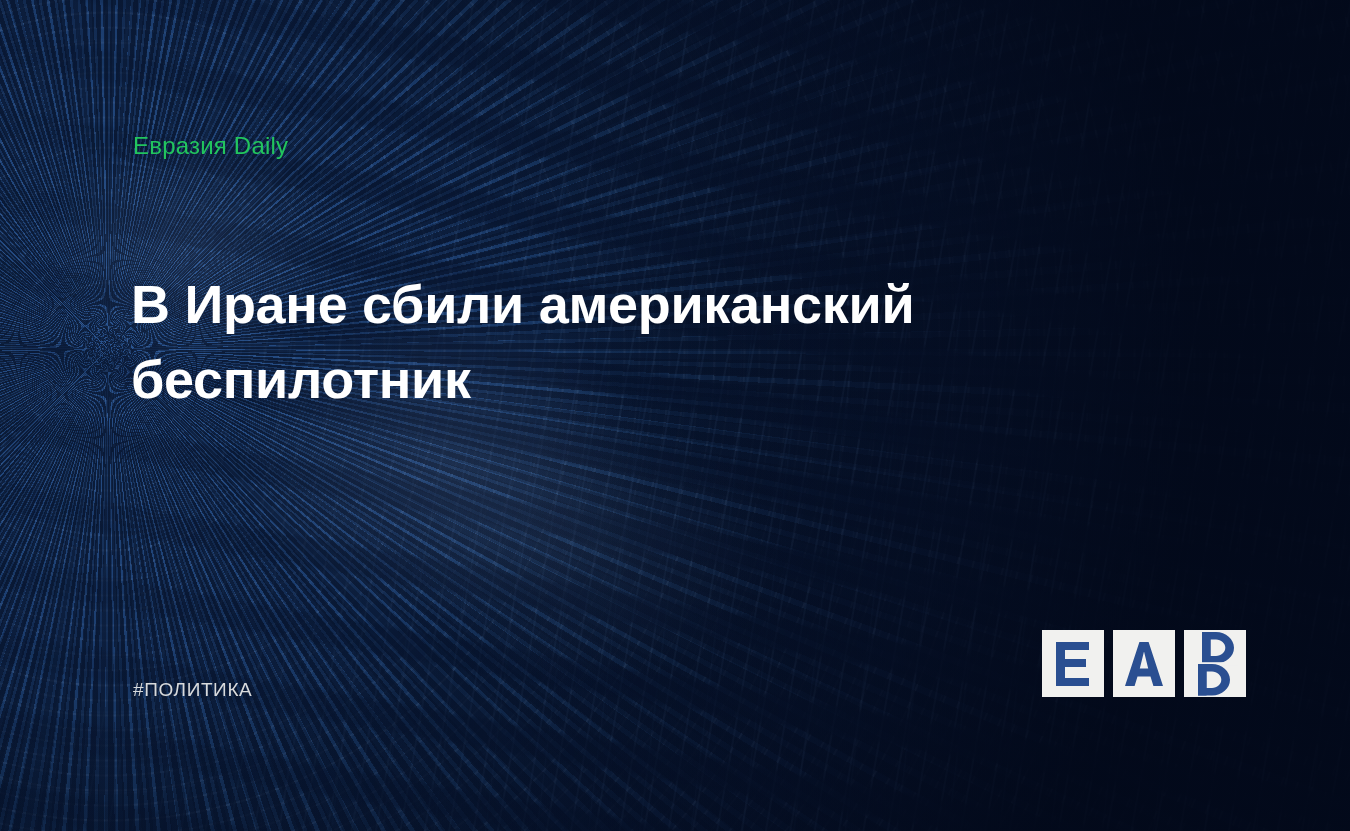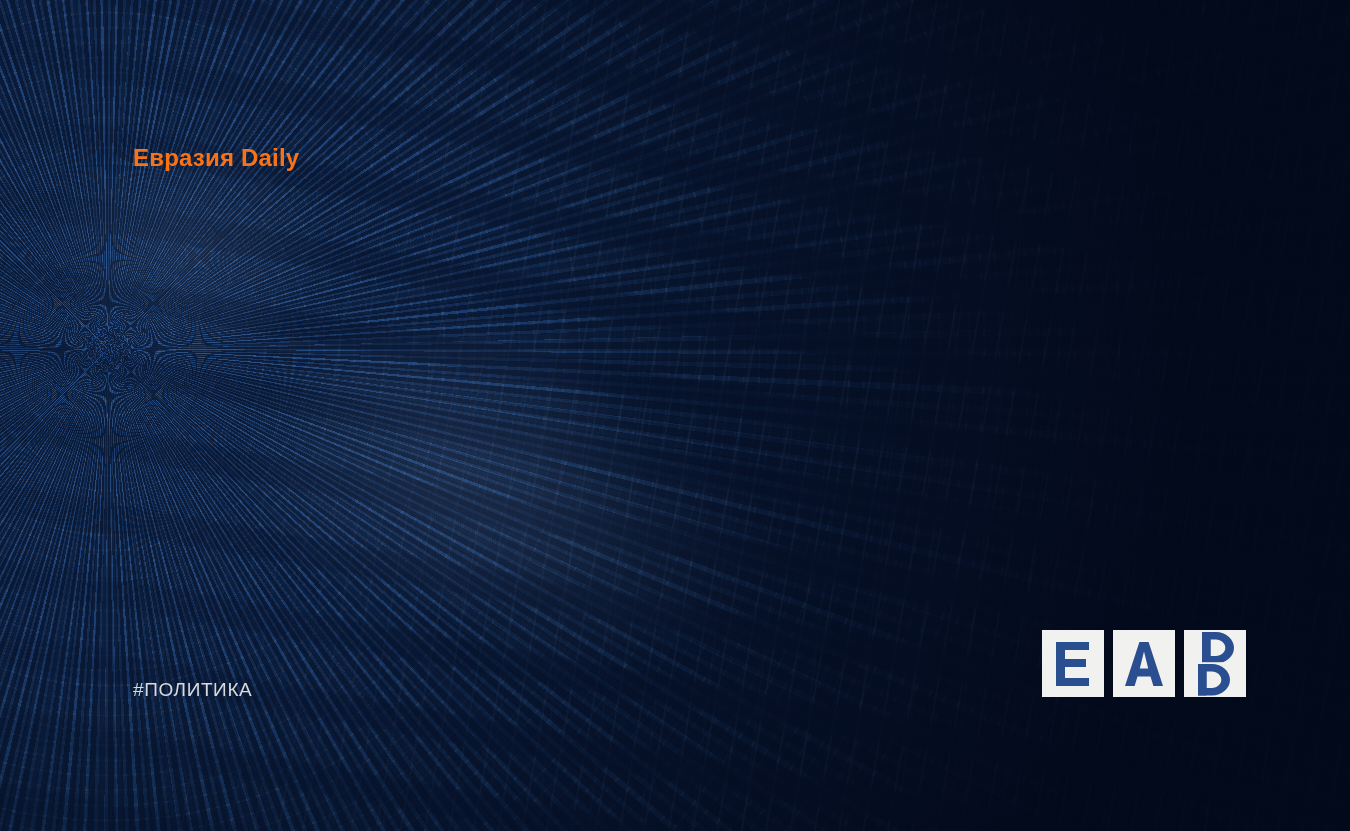--- a/index.html
+++ b/index.html
@@ -118,25 +118,25 @@
       radial-gradient(ellipse 210px 160px at 14% 30%, rgba(168,200,243,0.08) 0%, rgba(168,200,243,0) 70%),
       radial-gradient(ellipse 260px 190px at 44% 66%, rgba(160,195,240,0.07) 0%, rgba(160,195,240,0) 72%);
   }
 
   
 
   #content { position:absolute; inset:0; }
 
   #brand {
     position:absolute;
-    left:133px; top:144px;
+    left:133px; top:132px;
     font-size:24px;
-    font-weight:700;
+    font-weight:400;
     letter-spacing:0.2px;
-    color:#f97316;
+    color:#22c55e;
     white-space:nowrap;
   }
 
   #headline {
     position:absolute;
     left:131px; top:267px;
     width:830px;
     font-size:54px;
     line-height:1.38;
     font-weight:700;
@@ -186,20 +186,21 @@
   <div class="bg-layer" id="bg-dashes"></div>
   <div class="bg-layer" id="bg-streaks"></div>
   <div class="bg-layer" id="bg-streak-dashes"></div>
   <div class="bg-layer" id="bg-glow"></div>
   <div class="bg-layer" id="bg-vignette"></div>
 
   <div id="content">
 
     <div id="brand">Евразия Daily</div>
 
+    <h1 id="headline">В Иране сбили американский беспилотник</h1>
 
     <div id="tag">#ПОЛИТИКА</div>
 
     <div id="logo">
 
       <div class="logo-tile">
         <span>
           <svg width="34" height="44" viewBox="0 0 34 44" aria-hidden="true">
             <path fill="#2a4f91" d="M0 0h33v8H9v9h21v8H9v11h24v8H0z"></path>
           </svg>

